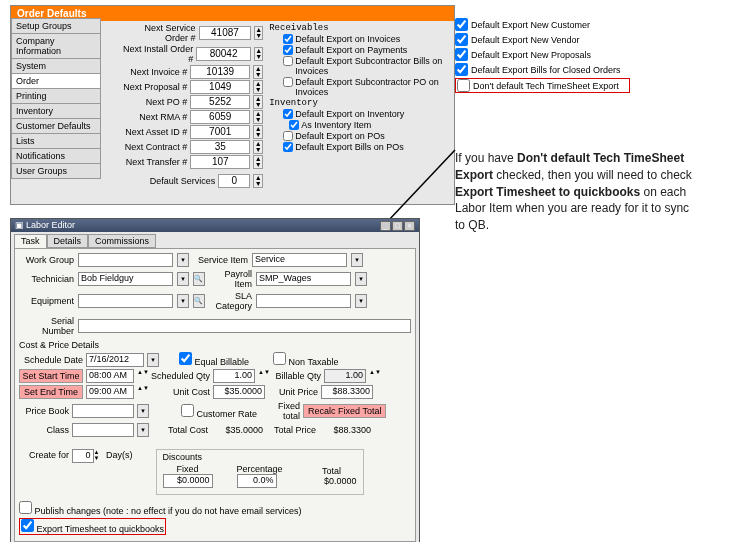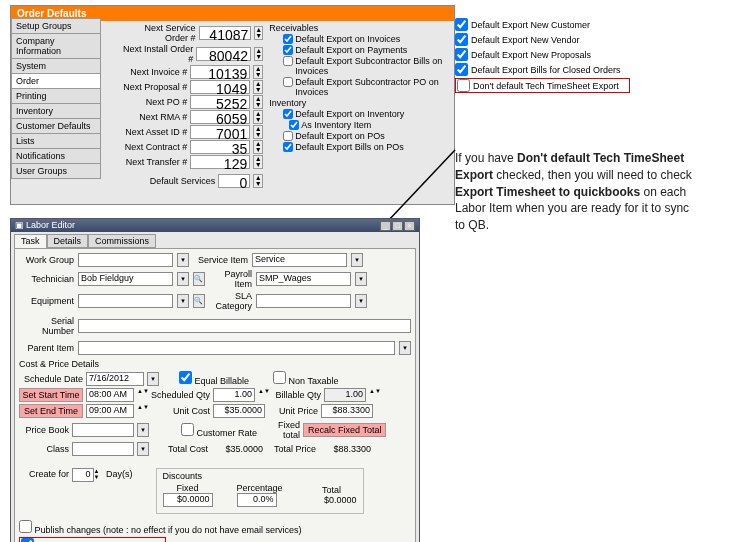--- a/index.html
+++ b/index.html
@@ -6,24 +6,24 @@
 body { background: #fff; position: relative; width: 756px; height: 542px; font-size: 9px; }
 .panel-order { position: absolute; top: 5px; left: 10px; width: 445px; height: 200px; border: 1px solid #888; background: #e8e8e8; }
 .order-header { background: #ff7a00; color: #fff; font-weight: bold; padding: 2px 6px; font-size: 10px; }
 .sidebar { position: absolute; left: 0; top: 12px; width: 90px; }
 .sidebar-item { background: #e0e0e0; border: 1px solid #999; padding: 2px 4px; font-size: 9px; margin-bottom: -1px; cursor: pointer; }
 .sidebar-item.active { background: #fff; font-weight: normal; }
 .order-body { margin-left: 110px; padding: 2px; display: flex; gap: 6px; }
 .number-col { display: flex; flex-direction: column; gap: 0; }
 .nrow { display: flex; align-items: center; justify-content: flex-end; gap: 3px; margin-bottom: 1px; }
 .nrow label { font-size: 9px; text-align: right; }
-.nrow .numbox { width: 60px; height: 14px; background: #fff; border: 1px solid #999; text-align: right; padding: 0 2px; font-size: 14px; }
+.nrow .numbox { width: 60px; height: 14px; background: #fff; border: 1px solid #999; text-align: center; padding: 0 2px; font-size: 10px; }
 .nrow .stepper { width: 10px; height: 14px; background: #eee; border: 1px solid #999; font-size: 7px; display: flex; flex-direction: column; line-height: 6px; text-align: center; }
 .check-col { display: flex; flex-direction: column; gap: 0; font-size: 9px; }
-.check-col .grp-label { margin-top: 0; margin-bottom: 1px; }
+.check-col .grp-label { margin-top: 0; margin-bottom: 1px; font-family: Liberation Mono, monospace; }
 .check-col label { display: flex; align-items: flex-start; gap: 2px; margin-bottom: 1px; }
 .check-col input[type=checkbox] { width: 10px; height: 10px; }
 .check-col .indent { margin-left: 14px; }
 .rightcol { position: absolute; left: 455px; top: 18px; width: 175px; font-size: 9px; display: flex; flex-direction: column; gap: 2px; }
 .rightcol label { display: flex; align-items: center; gap: 3px; }
 .hl { border: 1.5px solid #d00; padding: 0 1px; }
 .callout { position: absolute; left: 455px; top: 150px; width: 245px; font-size: 12px; line-height: 1.4; color: #222; }
 .arrow { position: absolute; pointer-events: none; }
 .labor-wrap { position: absolute; top: 218px; left: 10px; width: 410px; border: 1px solid #555; background: #e8e8e8; }
 .labor-title { background: linear-gradient(#5a6b8a,#3a4a66); color: #fff; font-size: 9px; padding: 1px 4px; display: flex; justify-content: space-between; }
@@ -122,21 +122,21 @@
       <div class="nrow">
           <label>Next Contract #</label>
           <div class="numbox">35</div>
           <div class="stepper">
             <span>▲</span>
             <span>▼</span>
           </div>
         </div>
       <div class="nrow">
           <label>Next Transfer #</label>
-          <div class="numbox">129</div>
+          <div class="numbox">107</div>
           <div class="stepper">
             <span>▲</span>
             <span>▼</span>
           </div>
         </div>
       <div class="nrow" style="margin-top:4px">
           <label>Default Services</label>
           <div class="numbox" style="width:32px">0</div>
           <div class="stepper">
             <span>▲</span>
@@ -253,25 +253,20 @@
       <div class="txtbox" style="width:95px"></div>
         <div class="ddlbtn">▾</div>
         <div class="ddlbtn">🔍</div>
       <label style="width:43px">SLA Category</label>
       <div class="txtbox" style="width:95px"></div>
         <div class="ddlbtn">▾</div>
     </div>
     <div class="frow" style="margin-top:5px">
       <label style="width:55px">Serial Number</label>
       <div class="txtbox" style="flex:1"></div>
-    </div>
-    <div class="frow" style="margin-top:5px">
-      <label style="width:55px">Parent Item</label>
-      <div class="txtbox" style="flex:1"></div>
-        <div class="ddlbtn">▾</div>
     </div>
 
     <div class="section-label">Cost &amp; Price Details</div>
     <div class="costgrid">
       <div class="frow">
         <label style="width:64px">Schedule Date</label>
         <div class="txtbox" style="width:58px">7/16/2012</div>
           <div class="ddlbtn">▾</div>
         <span style="width:14px"></span>
         <label><input type="checkbox" checked="" style=""> <span>Equal Billable</span></label>

